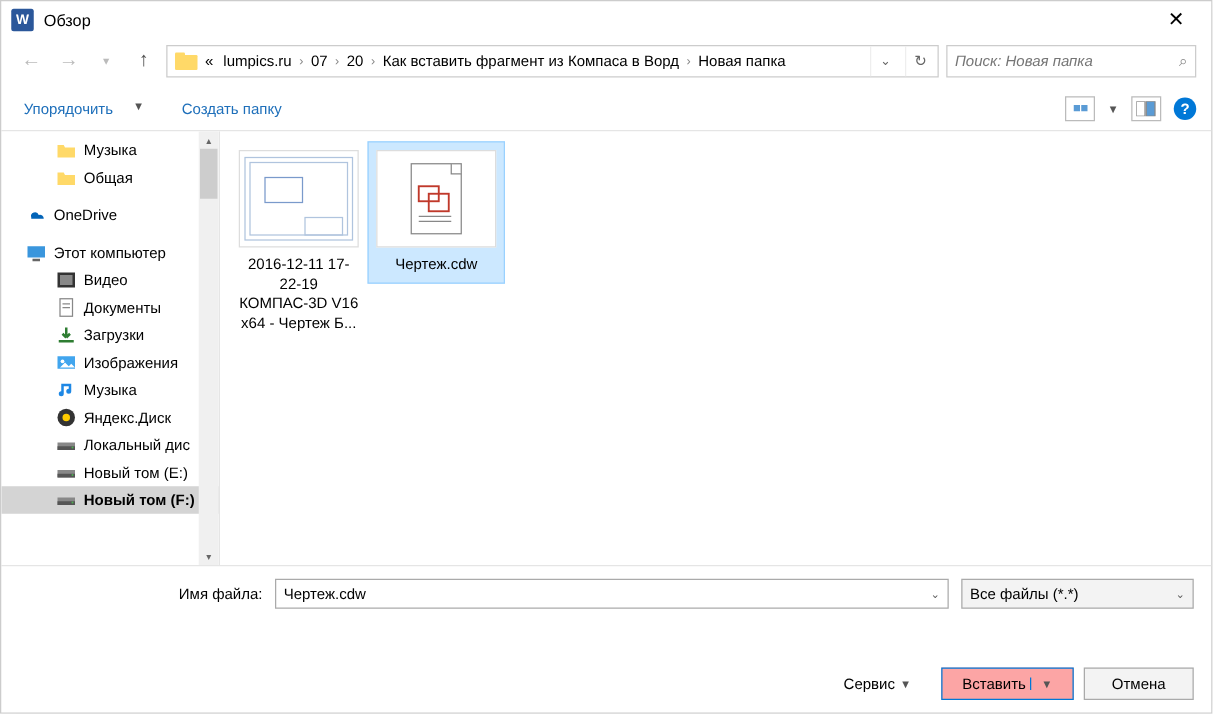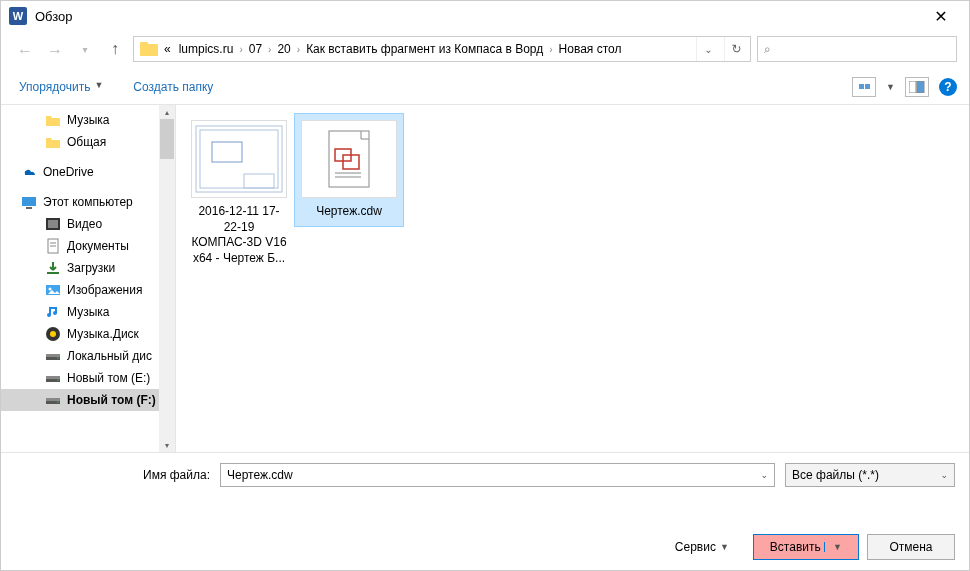--- a/index.html
+++ b/index.html
@@ -16,21 +16,21 @@
 .folder-ic { width: 18px; height: 14px; position: relative; margin-left: 4px; }
 .folder-ic::before { content: ""; position: absolute; top: 2px; left: 0; width: 18px; height: 12px; background: #ffd968; border-radius: 1px; }
 .folder-ic::after { content: ""; position: absolute; top: 0; left: 0; width: 8px; height: 4px; background: #ffd968; border-radius: 1px 1px 0 0; }
 .crumb { font-size: 12px; padding: 2px 2px; }
 .crumb-sep { color: #888; font-size: 10px; }
 .addr-spacer { flex: 1; }
 .addr-btn { width: 24px; height: 24px; display: flex; align-items: center; justify-content: center; color: #666; border-left: 1px solid #eee; }
 .searchbox { width: 200px; height: 26px; border: 1px solid #ccc; display: flex; align-items: center; padding: 0 6px; color: #888; gap: 6px; }
 .searchbox input { border: none; outline: none; flex: 1; font-style: italic; color: #888; }
 .toolbar { height: 36px; display: flex; align-items: center; padding: 0 12px; border-bottom: 1px solid #e5e5e5; margin-top: 2px; }
-.tb-btn { color: #1e6fba; padding: 4px 6px; display: flex; align-items: flex-start; gap: 4px; font-size: 12px; }
+.tb-btn { color: #1e6fba; padding: 4px 6px; display: flex; align-items: flex-start; gap: 16px; font-size: 12px; }
 .tb-spacer { flex: 1; }
 .tb-right { display: flex; align-items: center; gap: 10px; }
 .viewbtn { width: 24px; height: 20px; border: 1px solid #bbb; display: flex; align-items: center; justify-content: center; }
 .help-ic { width: 18px; height: 18px; background: #0078d7; color: #fff; border-radius: 50%; display: flex; align-items: center; justify-content: center; font-weight: bold; font-size: 12px; }
 .body { flex: 1; display: flex; overflow: hidden; }
 .tree { width: 175px; border-right: 1px solid #e5e5e5; padding: 4px 0; overflow-y: auto; position: relative; }
 .tree-scrollbar { position: absolute; right: 0; top: 0; bottom: 0; width: 16px; background: #f0f0f0; }
 .tree-thumb { position: absolute; right: 1px; top: 2px; width: 14px; height: 40px; background: #cdcdcd; }
 .tree-btn { position: absolute; right: 1px; width: 14px; height: 14px; background: #f0f0f0; display: flex; align-items: center; justify-content: center; font-size: 8px; color: #666; }
 .tree-item { display: flex; align-items: center; height: 22px; padding-left: 28px; gap: 6px; cursor: default; }
@@ -40,21 +40,21 @@
 .ti-icon { width: 16px; height: 16px; flex-shrink: 0; }
 .files { flex: 1; padding: 8px; display: flex; align-items: flex-start; }
 .file-item { width: 110px; text-align: center; padding: 6px; border: 1px solid transparent; cursor: default; }
 .file-item.selected { background: #cce8ff; border: 1px solid #99d1ff; }
 .file-thumb { width: 96px; height: 78px; background: #fff; border: 1px solid #ddd; margin: 0 auto 6px; display: flex; align-items: center; justify-content: center; }
 .file-label { font-size: 12px; line-height: 1.3; word-wrap: break-word; }
 .bottom { padding: 10px 14px; display: flex; flex-direction: column; gap: 10px; border-top: 1px solid #e5e5e5; }
 .row1 { display: flex; align-items: center; gap: 10px; }
 .fname-label { width: 195px; text-align: right; font-size: 12px; }
 .fname-input { flex: 1; height: 24px; border: 1px solid #aaa; padding: 0 6px; display: flex; align-items: center; justify-content: space-between; }
-.filter { width: 170px; height: 24px; border: 1px solid #aaa; padding: 0 6px; display: flex; align-items: center; justify-content: space-between; background: #f3f3f3; }
+.filter { width: 186px; height: 24px; border: 1px solid #aaa; padding: 0 6px; display: flex; align-items: center; justify-content: space-between; background: #f3f3f3; }
 .row2 { display: flex; align-items: center; justify-content: flex-end; gap: 8px; margin-top: 37px; }
 .btn { height: 26px; padding: 0 16px; border: 1px solid #aaa; background: #f3f3f3; display: flex; align-items: center; justify-content: center; min-width: 88px; }
 .btn.primary { border: 1px solid #0078d7; background: #fca5a5; }
 .servis { padding: 4px 8px; display: flex; align-items: center; gap: 4px; margin-right: 8px; }
 .dd { font-size: 9px; color: #555; }
 svg { display: block; }
 </style>
 </head>
 <body>
 
@@ -75,26 +75,27 @@
       <div class="folder-ic"></div>
       <span class="crumb">«</span>
       <span class="crumb">lumpics.ru</span>
         <span class="crumb-sep">›</span>
       <span class="crumb">07</span>
         <span class="crumb-sep">›</span>
       <span class="crumb">20</span>
         <span class="crumb-sep">›</span>
       <span class="crumb">Как вставить фрагмент из Компаса в Ворд</span>
         <span class="crumb-sep">›</span>
-      <span class="crumb">Новая стол</span>
+      <span class="crumb">Новая папка</span>
       <div class="addr-spacer"></div>
       <div class="addr-btn" style="font-size:10px;">⌄</div>
       <div class="addr-btn">↻</div>
     </div>
     <div class="searchbox">
+      <input placeholder="Поиск: Новая папка" style="">
       <span style="color:#888;">⌕</span>
     </div>
   </div>
 
   <div class="toolbar">
     <div class="tb-btn">
         <span>Упорядочить</span>
         <span class="dd">▼</span>
       </div>
     <div style="width:18px;"></div>
@@ -197,21 +198,21 @@
           </span>
           <span>Музыка</span>
         </div>
         <div class="tree-item sub">
           <span class="ti-icon">
             <svg width="16" height="16">
               <circle cx="8" cy="8" r="7" fill="#333"></circle>
               <path d="M5 8a3 3 0 016 0 3 3 0 01-6 0" fill="#ffcc00"></path>
             </svg>
           </span>
-          <span>Музыка.Диск</span>
+          <span>Яндекс.Диск</span>
         </div>
         <div class="tree-item sub">
           <span class="ti-icon">
             <svg width="16" height="16">
               <rect x="1" y="6" width="14" height="6" fill="#888"></rect>
               <rect x="1" y="9" width="14" height="3" fill="#555"></rect>
               <circle cx="13" cy="10" r="0.8" fill="#4caf50"></circle>
             </svg>
           </span>
           <span>Локальный дис</span>

